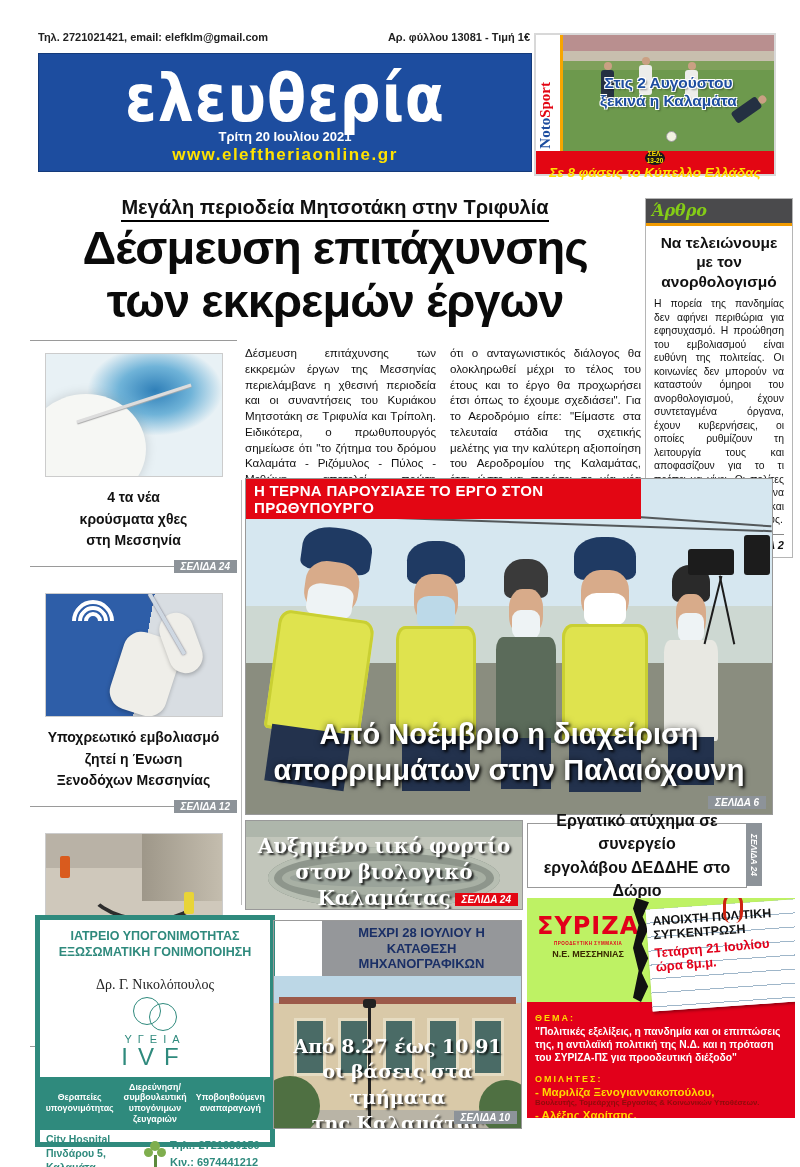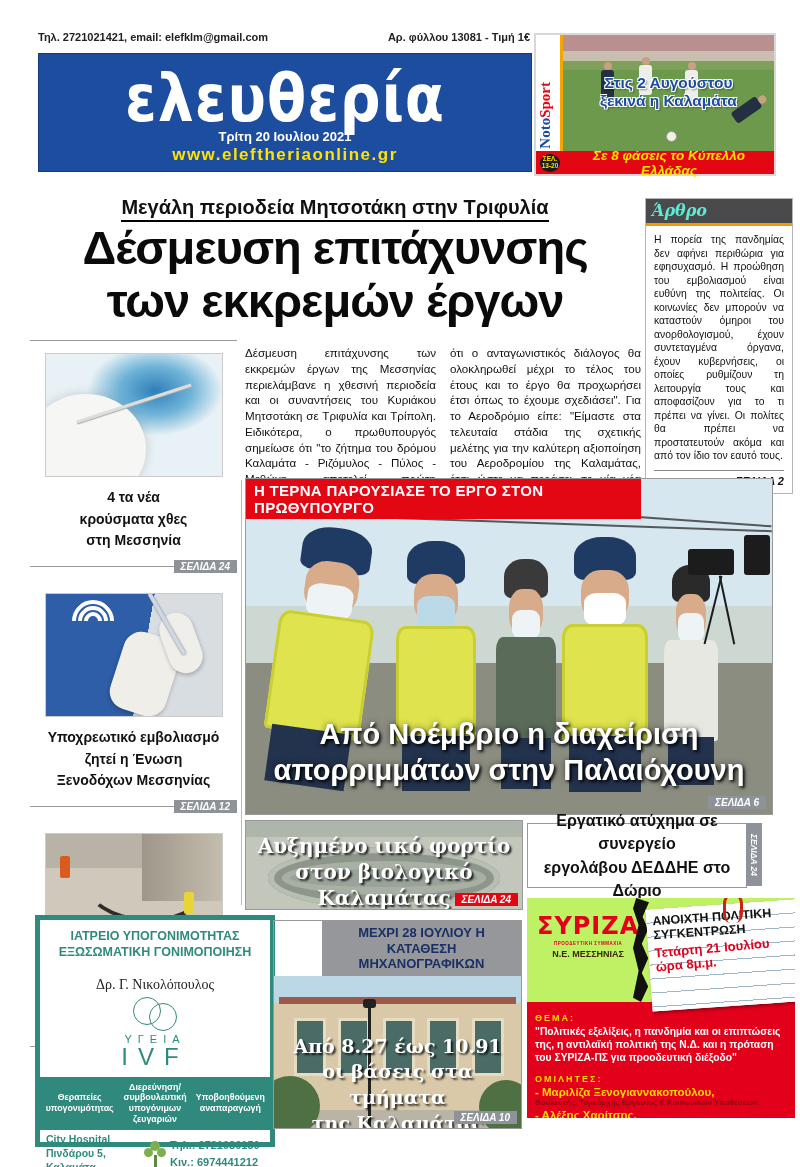--- a/index.html
+++ b/index.html
@@ -24,38 +24,38 @@
   
   .noto{top:33px;left:534px;width:238px;height:139px;border:2px solid #d8d8d8;background:#fff;display:flex;flex-direction:column;}
   .noto-main{flex:1;display:flex;}
   .noto-side{width:24px;background:#fff;position:relative;border-right:3px solid #f7a600;}
   .noto-side span{position:absolute;bottom:2px;left:1px;writing-mode:vertical-rl;transform:rotate(180deg);
         font-weight:900;font-size:15px;font-family:"Liberation Serif",serif;}
   .noto-photo{flex:1;position:relative;background:
         linear-gradient(#b98f8f 0 14%, #c8bfae 14% 22%, #7fa05a 22% 30%, #6d994d 30% 100%);overflow:hidden;}
   .noto-head{position:absolute;left:0;right:0;top:34%;text-align:center;font-weight:900;font-size:15.5px;
         color:#1d4d9f;text-shadow:-1px -1px 0 #fff,1px -1px 0 #fff,-1px 1px 0 #fff,1px 1px 0 #fff,2px 2px 2px rgba(0,0,0,.4);}
-  .noto-strip{height:23px;background:#e30613;display:flex;align-items:center;}
+  .noto-strip{height:23px;background:#e30613;display:flex;align-items:center;flex-direction:column;}
   .noto-badge{background:#1a1a1a;color:#ffe200;font-size:6.5px;font-weight:bold;border-radius:50%;
         width:20px;height:18px;display:flex;align-items:center;justify-content:center;text-align:center;margin:0 4px;line-height:1.05;}
   .noto-strip-text{color:#ffe200;font-weight:bold;font-style:italic;font-size:13.5px;flex:1;text-align:center;}
   .player{position:absolute;width:13px;height:30px;border-radius:3px;}
   .player .hd{position:absolute;top:-8px;left:3px;width:8px;height:8px;border-radius:50%;background:#caa083;}
   .ball{position:absolute;width:9px;height:9px;border-radius:50%;background:#f2f2e0;border:1px solid #999;}
 
   
   .kicker{top:196px;left:30px;width:610px;text-align:center;}
   .kicker span{font-size:20px;font-weight:bold;border-bottom:2px solid #000;padding-bottom:2px;}
   .headline{top:222px;left:18px;width:634px;text-align:center;font-size:47px;font-weight:900;
         letter-spacing:-1px;line-height:1.12;color:#0a0a0a;font-family:"Liberation Sans",sans-serif;}
 
   
   .article{top:198px;left:645px;width:146px;border:1px solid #b5b5b5;background:#fff;}
   .article-bar{background:#4a4a4c;border-bottom:3px solid #f29b00;padding:2px 6px 3px;}
-  .article-bar span{color:#5eead4;font-family:"DejaVu Serif",serif;font-style:italic;font-weight:bold;font-size:16px;text-align:right;}
+  .article-bar span{color:#84cc16;font-family:"DejaVu Serif",serif;font-style:italic;font-weight:bold;font-size:16px;text-align:right;}
   .article-inner{padding:7px 8px 6px;}
   .article-title{font-size:15.5px;font-weight:bold;text-align:center;line-height:1.25;margin-bottom:6px;}
   .article-body{font-size:10.4px;line-height:1.3;text-align:justify;}
   .article-hr{border-top:1px solid #888;margin:7px 0 4px;}
   .article-page{text-align:right;font-size:11px;font-weight:bold;font-style:italic;}
 
   
   .leadbody{top:345px;left:245px;width:396px;column-count:2;column-gap:14px;
         font-size:11.6px;line-height:1.36;text-align:justify;}
   .pgref{font-weight:bold;font-size:12.5px;white-space:nowrap;}
@@ -223,20 +223,23 @@
     <span>Μεγάλη περιοδεία Μητσοτάκη στην Τριφυλία</span>
   </div>
   <div class="abs headline ml">Δέσμευση επιτάχυνσης
 των εκκρεμών έργων</div>
 
   <div class="abs article">
     <div class="article-bar">
       <span>Άρθρο</span>
     </div>
     <div class="article-inner">
+      <div class="article-title ml">Να τελειώνουμε
+με τον
+ανορθολογισμό</div>
       <div class="article-body">Η πορεία της πανδημίας δεν αφήνει περιθώρια για εφησυχασμό. Η προώθηση του εμβολιασμού είναι ευθύνη της πολιτείας. Οι κοινωνίες δεν μπορούν να καταστούν όμηροι του ανορθολογισμού, έχουν συντεταγμένα όργανα, έχουν κυβερνήσεις, οι οποίες ρυθμίζουν τη λειτουργία τους και αποφασίζουν για το τι πρέπει να γίνει. Οι πολίτες θα πρέπει να προστατευτούν ακόμα και από τον ίδιο τον εαυτό τους.</div>
       <div class="article-hr"></div>
       <div class="article-page">ΣΕΛΙΔΑ 2</div>
     </div>
   </div>
 
   <div class="abs leadbody">
     <span>Δέσμευση επιτάχυνσης των εκκρεμών έργων της Μεσσηνίας περιελάμβανε η χθεσινή περιοδεία και οι συναντήσεις του Κυριάκου Μητσοτάκη σε Τριφυλία και Τρίπολη. Ειδικότερα, ο πρωθυπουργός σημείωσε ότι "το ζήτημα του δρόμου Καλαμάτα - Ριζόμυλος - Πύλος - Μεθώνη αποτελεί πρώτη προτεραιότητα ως προς το οδικό δίκτυο της Πελοποννήσου. Εκτιμώ ότι ο ανταγωνιστικός διάλογος θα ολοκληρωθεί μέχρι το τέλος του έτους και το έργο θα προχωρήσει έτσι όπως το έχουμε σχεδιάσει". Για το Αεροδρόμιο είπε: "Είμαστε στα τελευταία στάδια της σχετικής μελέτης για την καλύτερη αξιοποίηση του Αεροδρομίου της Καλαμάτας, έτσι ώστε να περάσει σε μία νέα εποχή".</span>
     <span class="pgref"><span class="sq"></span><b>ΣΕΛ. 4,5,22</b></span>
   </div>

